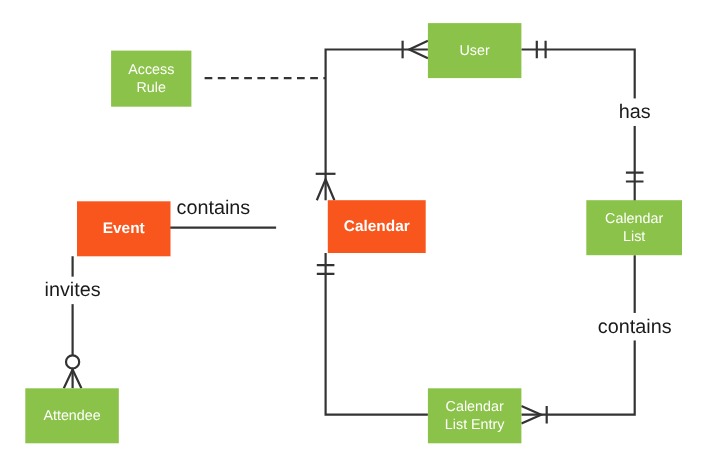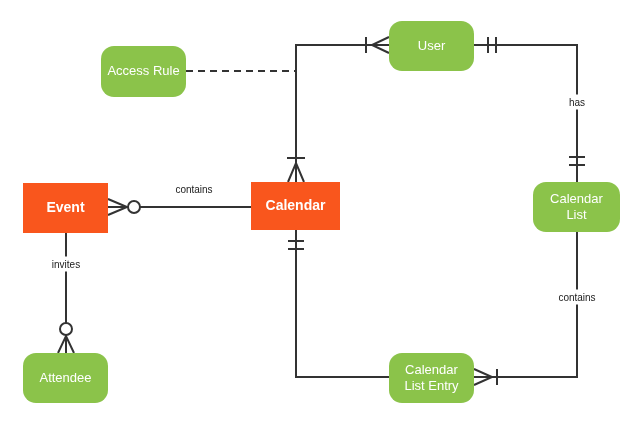--- a/index.html
+++ b/index.html
@@ -14,26 +14,26 @@
   #canvas{
     position:relative;width:642px;height:423px;background:var(--background);
     font-family:"Liberation Sans",sans-serif;overflow:hidden;
   }
   #wires{position:absolute;left:0;top:0;}
   .entity{
     position:absolute;display:flex;align-items:center;justify-content:center;
     color:var(--entity-text);font-size:13px;text-align:center;line-height:1.25;
     box-sizing:border-box;padding:0 6px;
   }
-  .entity.orange{background:var(--entity-orange);font-weight:bold;font-size:14px;}
-  .entity.green{background:var(--entity-green);border-radius:13px;}
+  .entity.orange{background:var(--entity-orange);font-weight:bold;font-size:14px;margin-left:47px;}
+  .entity.green{background:var(--entity-green);}
   .rel-label{
     position:absolute;transform:translate(-50%,-50%);
     background:var(--background);color:var(--label-text);
-    font-size:10px;padding:2px 4px;white-space:nowrap;
+    font-size:18px;padding:2px 4px;white-space:nowrap;
   }
 </style>
 </head>
 <body>
 
 <div id="canvas">
 
   <svg id="wires" width="642" height="423" viewBox="0 0 642 423" stroke="#333333" stroke-width="2" fill="none">
 
     <g>
@@ -71,21 +71,21 @@
       <line x1="288" y1="249" x2="304" y2="249"></line>
     </g>
 
     <g>
       <polyline points="577,232 577,377 474,377"></polyline>
       <polyline points="474,369 492,377 474,385"></polyline>
       <line x1="497" y1="369" x2="497" y2="385"></line>
     </g>
   </svg>
 
-  <div class="entity green" style="left:101px;top:46px;width:85px;height:51px">
+  <div class="entity green" style="left:101px;top:46px;width:73px;height:51px">
     <span>Access Rule</span>
   </div>
 
   <div class="entity green" style="left:389px;top:21px;width:85px;height:50px">
     <span>User</span>
   </div>
 
   <div class="entity orange" style="left:23px;top:183px;width:85px;height:50px">
     <span>Event</span>
   </div>

